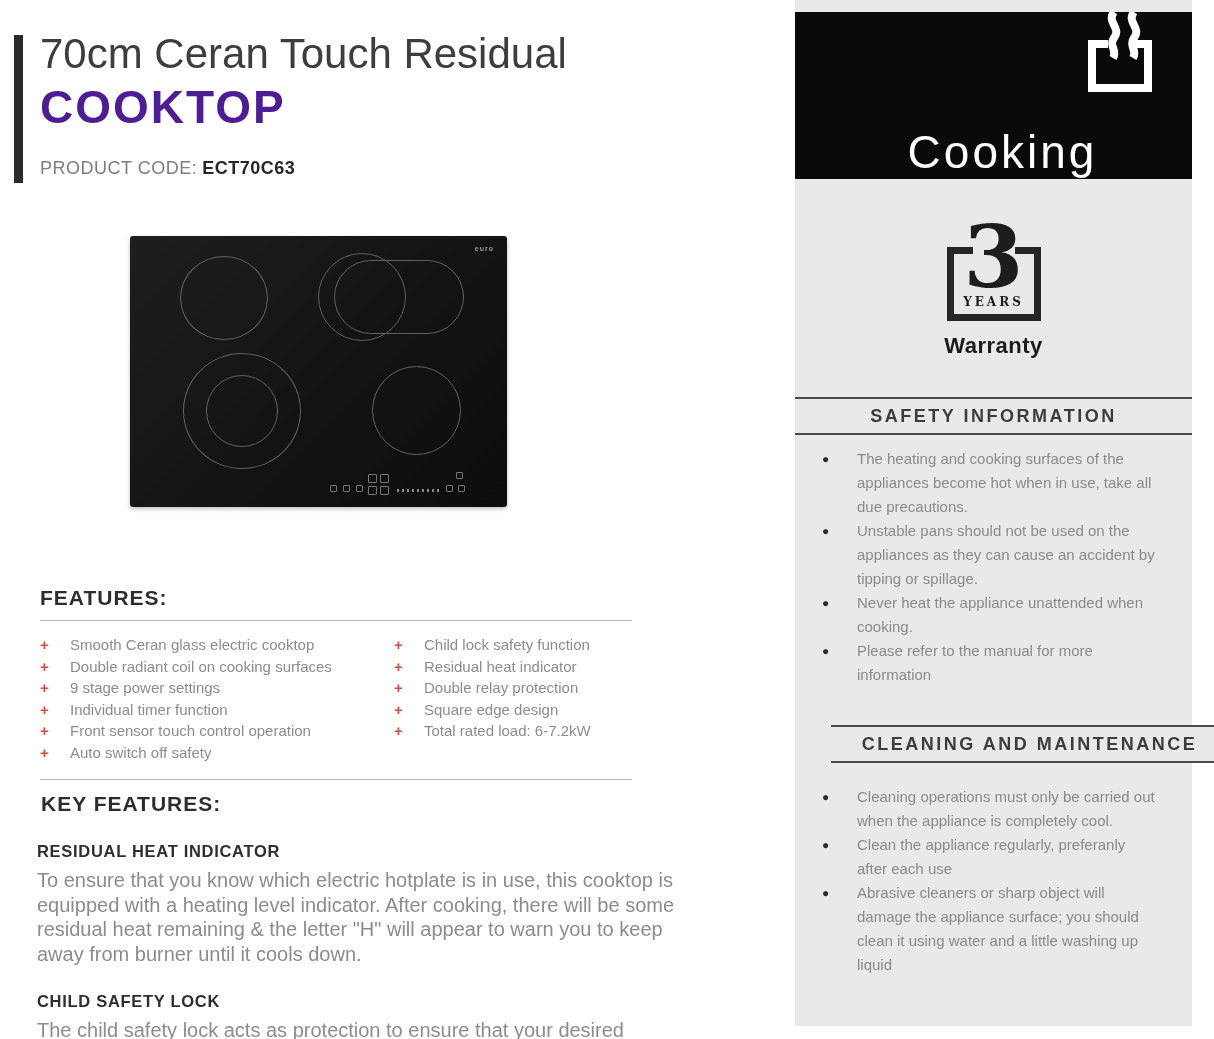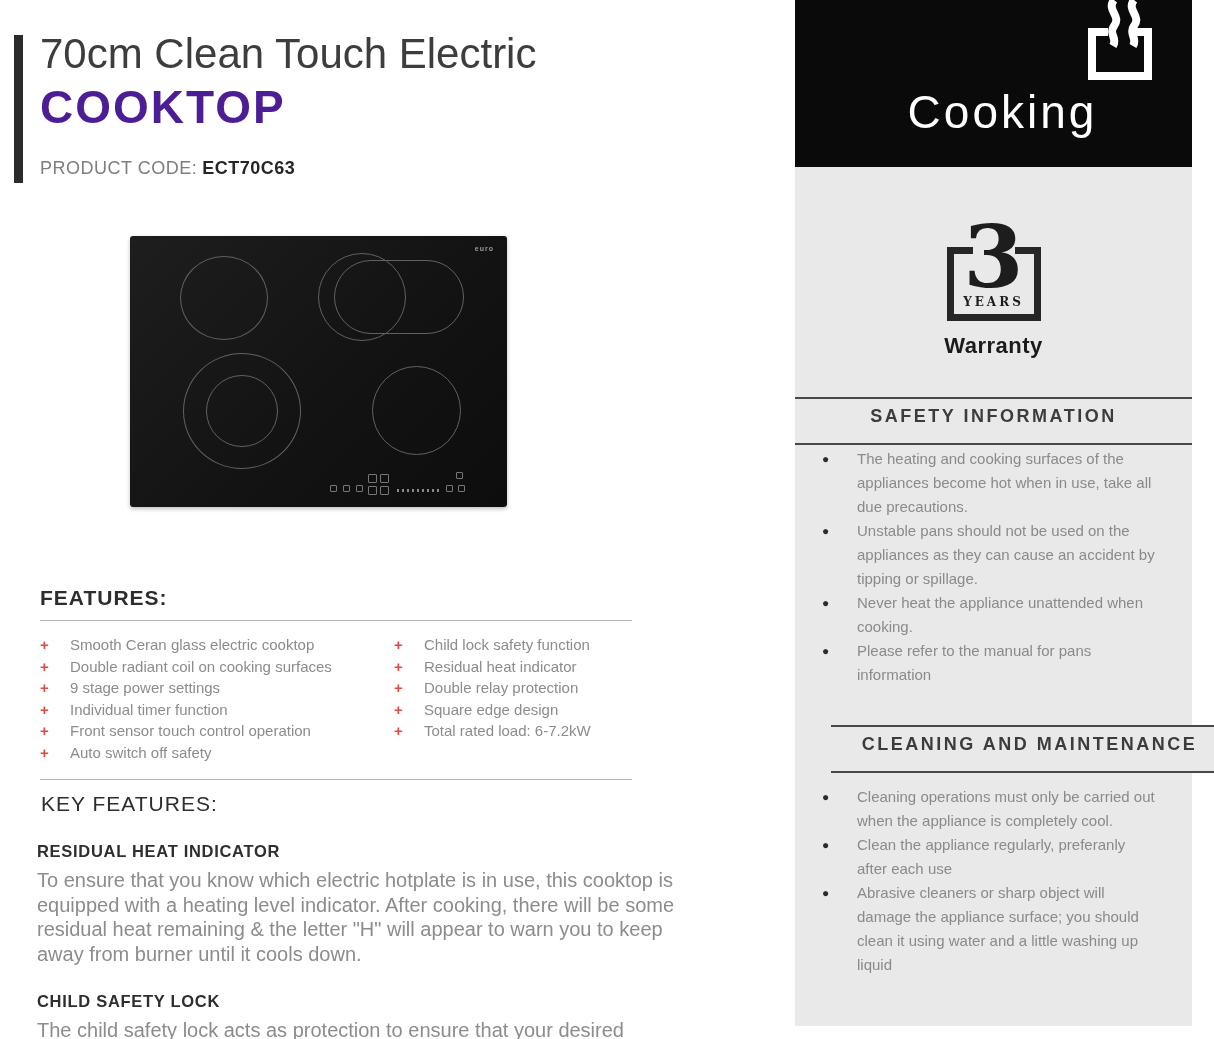--- a/index.html
+++ b/index.html
@@ -47,65 +47,65 @@
   .feat-cols { display:flex; margin-top:13px; }
   .feat-col { list-style:none; }
   .feat-col.c1 { width:335px; }
   .feat-col.c2 { width:250px; margin-left:35px; }
   .feat { display:flex; line-height:21.5px; font-size:15px; color:#8c8c8c; }
   .plus { color:#de4b44; font-weight:bold; width:30px; flex:none; }
   .features .rule.bottom { margin-top:16px; }
 
   
   .key-features { position:absolute; left:37px; top:792px; width:648px; }
-  .key-features h3 { font-size:21px; font-weight:400; color:#2d2d2d; letter-spacing:1px; padding-left:4px; }
+  .key-features h3 { font-size:21px; font-weight:700; color:#2d2d2d; letter-spacing:1px; padding-left:4px; }
   .kf { margin-top:26px; }
   .kf h4 { font-size:16.5px; font-weight:800; color:#2e2e2e; letter-spacing:0.7px; margin-bottom:7px; }
   .kf p { font-size:20px; color:#8c8c8c; line-height:24.5px; }
 
   
   .sidebar { position:absolute; left:795px; top:0; width:397px; height:1026px; background:#e9e9e9; }
-  .side-header { position:absolute; left:0; top:0; width:397px; height:167px; background:#0a0a0a;
-                 display:flex; flex-direction:column; align-items:center; justify-content:flex-end; padding-bottom:28px; }
+  .side-header { position:absolute; left:0; top:12px; width:397px; height:167px; background:#0a0a0a;
+                 display:flex; flex-direction:column; align-items:center; justify-content:flex-end; padding-bottom:0; }
   .steam-icon { position:absolute; top:0; right:34px; }
   .cooking-title { color:#fff; font-size:46px; font-weight:300; letter-spacing:3px; margin-left:18px; }
 
   .warranty { position:absolute; top:215px; left:0; width:100%; text-align:center; }
   .w-box { position:relative; width:94px; height:74px; margin:32px auto 0;
            border:7px solid #262626; border-top:none; }
   .w-box::before, .w-box::after { content:""; position:absolute; top:0; width:19px; height:7px; background:#262626; }
   .w-box::before { left:0; }
   .w-box::after { right:0; }
   .w-num { position:absolute; left:0; right:0; top:-33px; font-family:"DejaVu Serif", serif;
            font-weight:bold; font-size:86px; line-height:1; color:#1d1d1d; }
   .w-years { position:absolute; left:0; right:0; bottom:5px; font-family:"DejaVu Serif", serif;
              font-weight:bold; font-size:12px; letter-spacing:3px; color:#1d1d1d; }
   .w-label { margin-top:12px; font-size:22px; font-weight:800; color:#1b1b1b; letter-spacing:0.5px; }
 
   .band { position:absolute; left:0; width:100%; border-top:2px solid #484848; border-bottom:2px solid #484848;
           text-align:center; font-size:18px; font-weight:bold; color:#3c3c3c; letter-spacing:2.5px;
-          padding:7px 0 16px; background:#e9e9e9; }
+          padding:7px 0 6px; background:#e9e9e9; }
   .band.safety { top:397px; }
   .band.cleaning { top:725px;margin-left:36px; }
 
   .side-list { position:absolute; left:27px; width:345px; list-style:none; }
   .side-list.safety { top:447px; }
   .side-list.cleaning { top:785px; }
   .side-li { display:flex; font-size:15px; line-height:24px; color:#8a8a8a; }
   .dot { width:35px; flex:none; color:#2c2c2c; font-size:12px; line-height:24px; }
   .side-li .txt { width:300px; }
 </style>
 </head>
 <body>
 
 <div class="page">
 
   <div class="accent-bar"></div>
   <header class="title-block">
-    <div class="title-line1">70cm Clean Touch Electric</div>
+    <div class="title-line1">70cm Ceran Touch Residual</div>
     <div class="title-line2">COOKTOP</div>
     <div class="product-code">
       <span class="label">PRODUCT CODE:</span>
       <span class="code">ECT70C63</span>
     </div>
   </header>
 
   <div class="photo">
     <span class="brand-logo">euro</span>
     <div class="burner b-tl"></div>
@@ -247,21 +247,21 @@
           <span class="txt">Unstable pans should not be used on the appliances as they can cause an accident by tipping or spillage.</span>
         </li>
 
         <li class="side-li">
           <span class="dot">●</span>
           <span class="txt">Never heat the appliance unattended when cooking.</span>
         </li>
 
         <li class="side-li">
           <span class="dot">●</span>
-          <span class="txt">Please refer to the manual for pans information</span>
+          <span class="txt">Please refer to the manual for more information</span>
         </li>
       </ul>
 
     <div class="band cleaning">CLEANING AND MAINTENANCE</div>
     <ul class="side-list cleaning">
 
         <li class="side-li">
           <span class="dot">●</span>
           <span class="txt">Cleaning operations must only be carried out when the appliance is completely cool.</span>
         </li>

